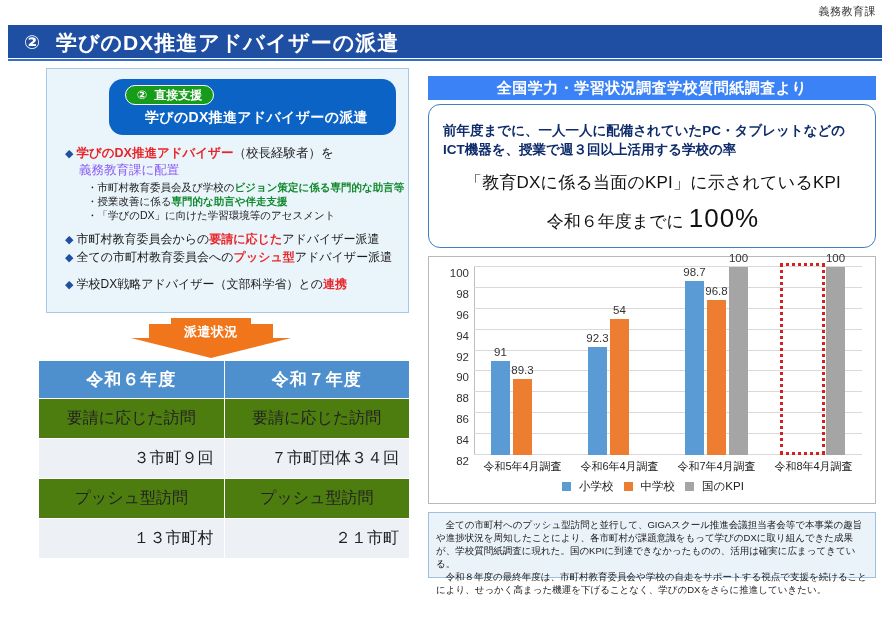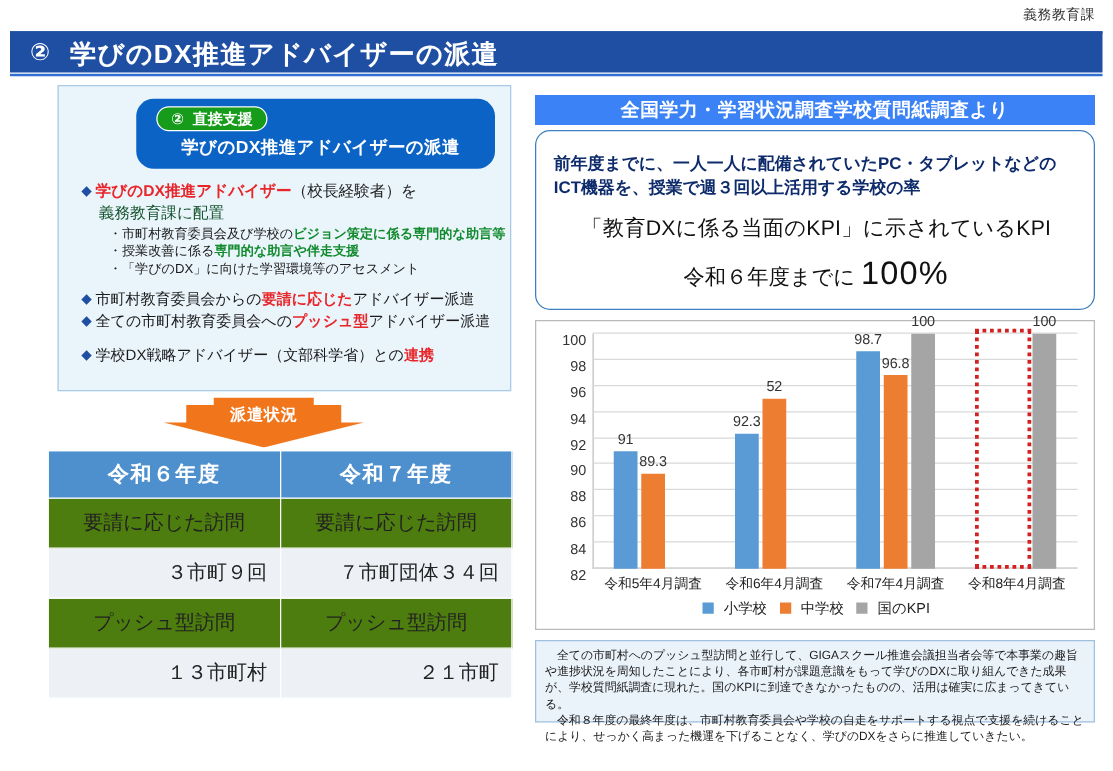--- a/index.html
+++ b/index.html
@@ -59,21 +59,21 @@
     position:absolute;left:36px;top:30px;
     color:#ffffff;font-size:14px;font-weight:bold;letter-spacing:.3px;
   }
 
   .bullets{position:absolute;left:18px;top:76px;width:330px;}
   .b-row{display:flex;align-items:flex-start;margin-bottom:1px;}
   .dia{color:#1F4FA3;font-size:11px;line-height:16px;margin-right:3px;}
   .b1{font-size:12.5px;line-height:16px;font-weight:bold;}
   .b1 .red{color:#E8262A;}
   .b1 .blk{color:#1a1a1a;font-weight:normal;}
-  .b-cont{font-size:12.5px;line-height:16px;margin-left:14px;color:#14532d;}
+  .b-cont{font-size:12.5px;line-height:16px;margin-left:14px;color:#8b5cf6;}
   .subs{margin-left:22px;margin-top:2px;}
   .sub{font-size:10.5px;line-height:14px;color:#1a1a1a;white-space:nowrap;}
   .sub .grn{color:#128A2E;font-weight:bold;}
   .gap{height:9px;}
   .b2{font-size:12px;line-height:17px;color:#1a1a1a;}
   .b2 .red{color:#E8262A;font-weight:bold;}
 
   
   .arrowwrap{position:absolute;left:131px;top:318px;width:160px;height:40px;}
   .arrowwrap svg{display:block;}
@@ -309,21 +309,21 @@
         <div class="gridline" style="bottom: 188px;"></div>
         <div class="ytick" style="bottom: 188px; top: 0px;">100</div>
         <div class="bar s0" style="left: 17px; width: 19px; height: 94px;"></div>
         <div class="dlabel" style="left: 26.5px; top: 91px;">91</div>
         <div class="bar s1" style="left: 39px; width: 19px; height: 76.2444px;"></div>
         <div class="dlabel" style="left: 48.5px; top: 108.756px;">89.3</div>
         <div class="xlabel" style="left: 48.5px;">令和5年4月調査</div>
         <div class="bar s0" style="left: 114px; width: 19px; height: 107.578px;"></div>
         <div class="dlabel" style="left: 123.5px; top: 77.4222px;">92.3</div>
         <div class="bar s1" style="left: 136px; width: 19px; height: 135.778px;"></div>
-        <div class="dlabel" style="left: 145.5px; top: 49.2222px;">52</div>
+        <div class="dlabel" style="left: 145.5px; top: 49.2222px;">54</div>
         <div class="xlabel" style="left: 145.5px;">令和6年4月調査</div>
         <div class="bar s0" style="left: 211px; width: 19px; height: 174.422px;"></div>
         <div class="dlabel" style="left: 220.5px; top: 10.5778px;">98.7</div>
         <div class="bar s1" style="left: 233px; width: 19px; height: 154.578px;"></div>
         <div class="dlabel" style="left: 242.5px; top: 30.4222px;">96.8</div>
         <div class="bar s2" style="left: 255px; width: 19px; height: 188px;"></div>
         <div class="dlabel" style="left: 264.5px; top: -3px;">100</div>
         <div class="xlabel" style="left: 242.5px;">令和7年4月調査</div>
         <div class="bar s2" style="left: 352px; width: 19px; height: 188px;"></div>
         <div class="dlabel" style="left: 361.5px; top: -3px;">100</div>

